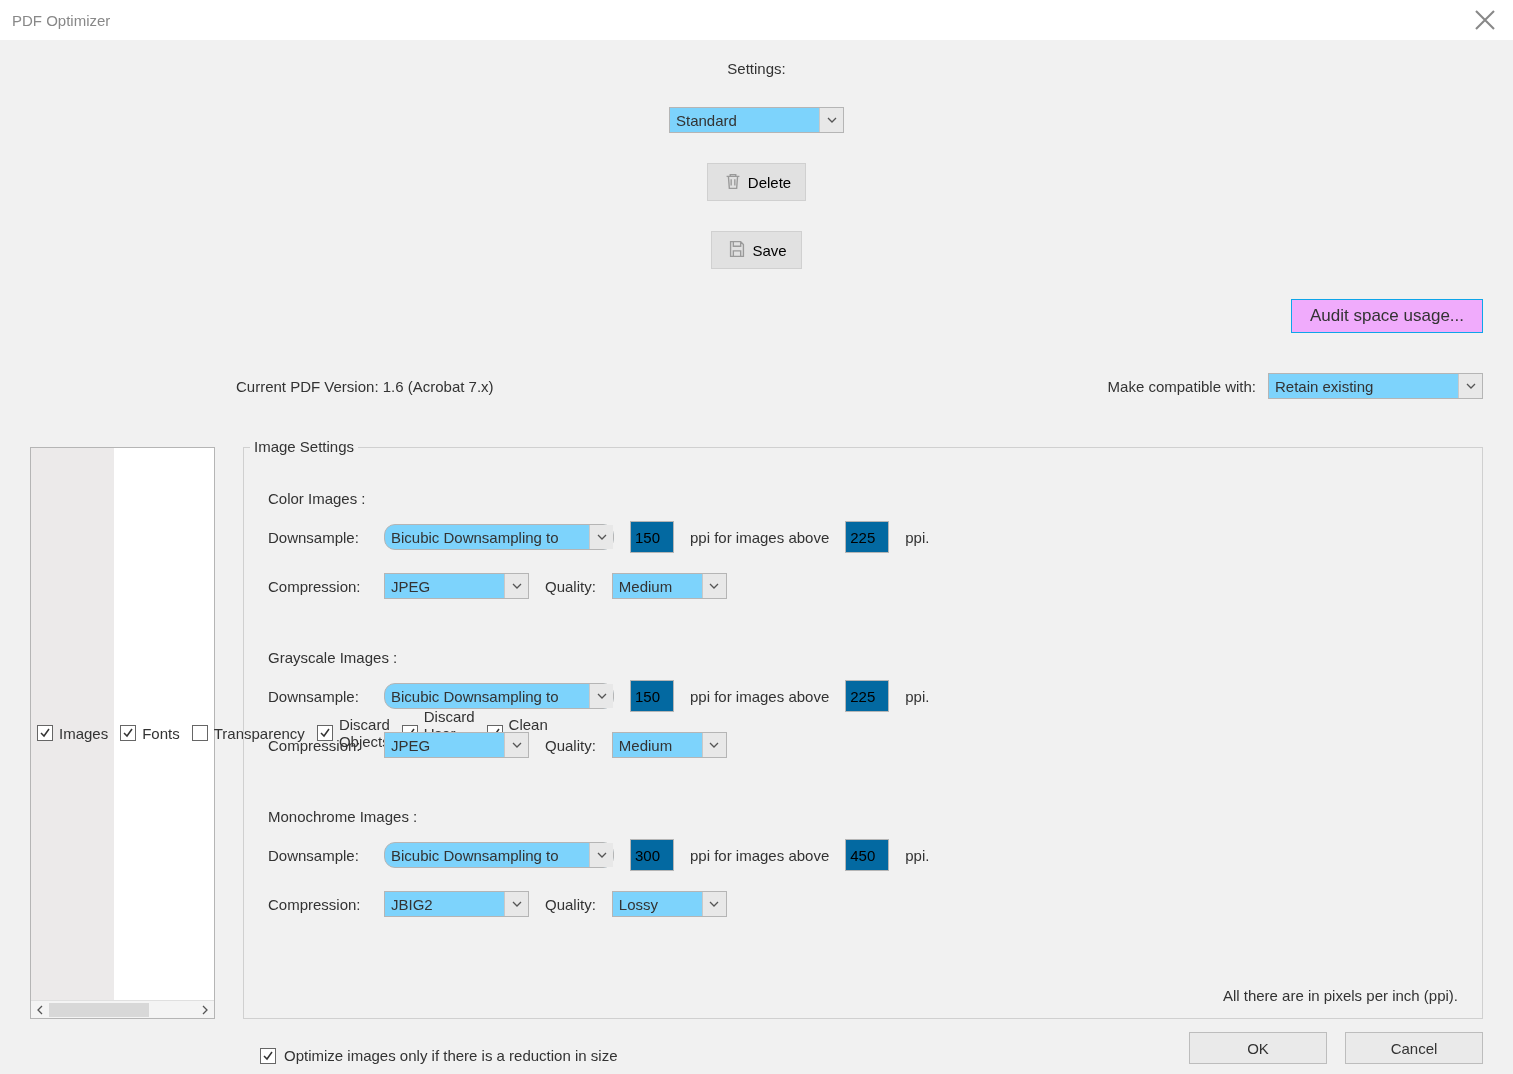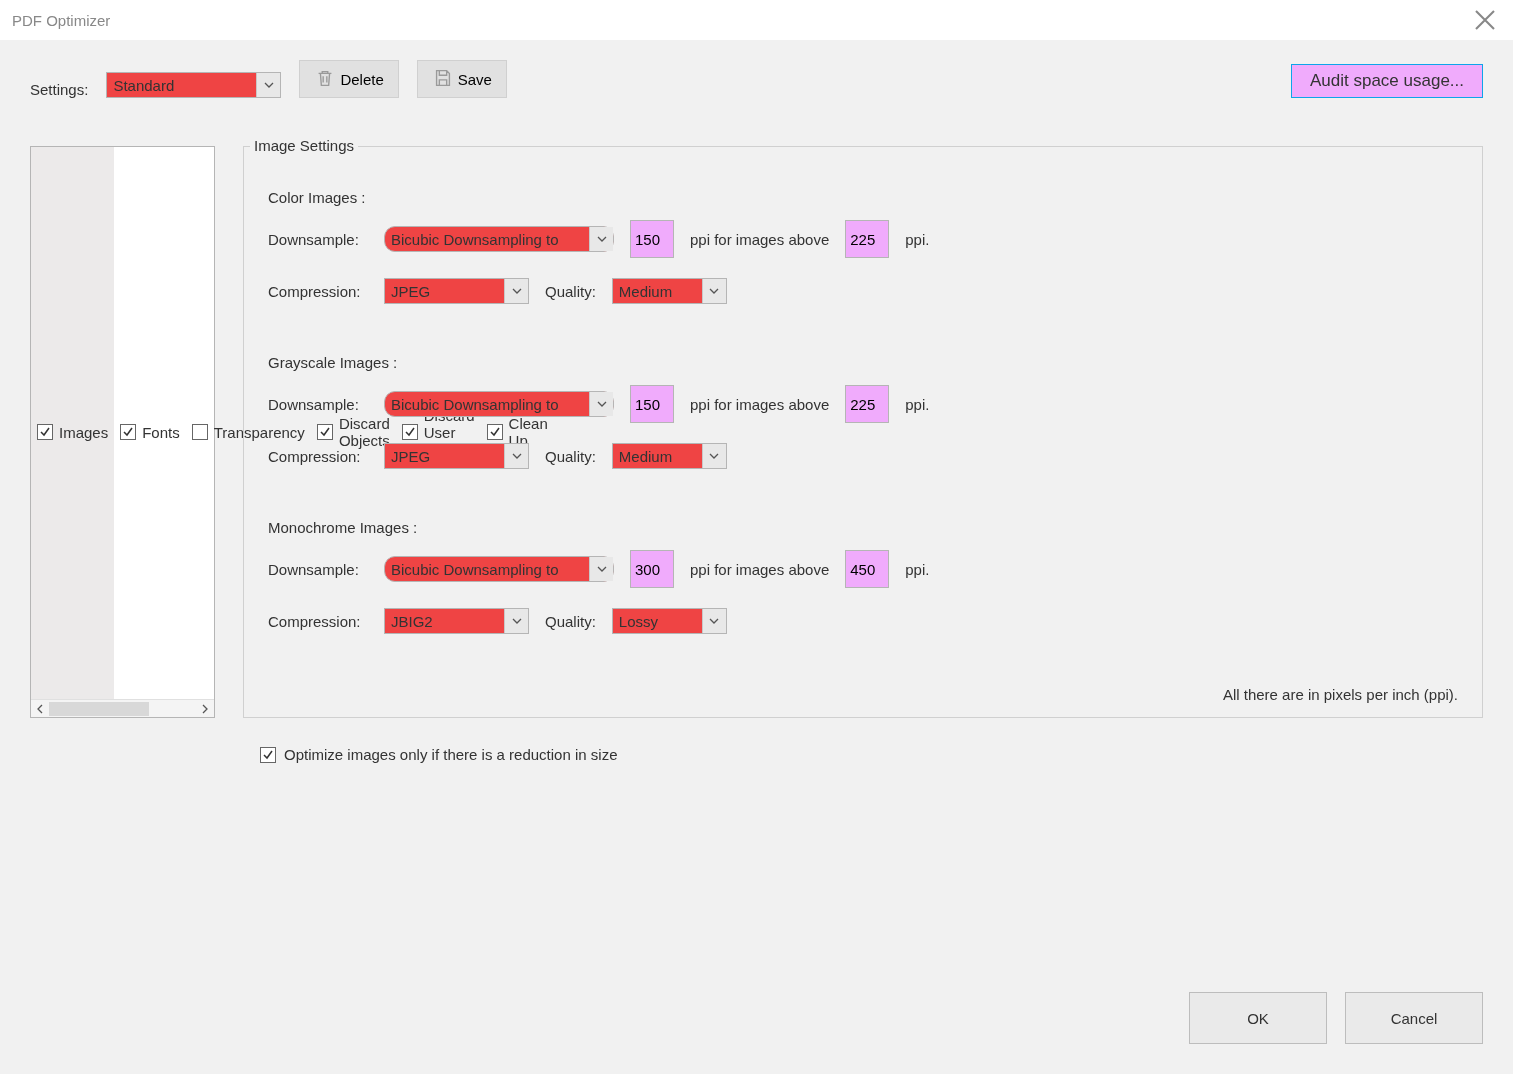--- a/index.html
+++ b/index.html
@@ -34,28 +34,29 @@
     text-align: center;
   }
   .content {
     background: #f1f1f1;
     padding: 20px 30px 30px 30px;
     min-height: 1034px;
     position: relative;
   }
   .top-row {
     display: flex;
-    align-items: flex-end;
-    gap: 18px;
+    align-items: center;
+    gap: 30px;
+    flex-direction: column;
   }
   .label { color: #333; }
   .select {
     display: inline-flex;
     align-items: center;
-    background: #ef4444;
+    background: #7dd3fc;
     border: 1px solid #b5b5b5;
     height: 26px;
     position: relative;
     padding: 0 28px 0 6px;
     font-size: 15px;
     color: #333;
     cursor: pointer;
   }
   .select .caret-box {
     position: absolute;
@@ -175,23 +176,23 @@
   }
   .row {
     display: flex;
     align-items: center;
     gap: 16px;
     margin-bottom: 20px;
   }
   .row .lbl { width: 100px; }
   .txtinput {
     width: 44px;
-    height: 38px;
+    height: 32px;
     border: 1px solid #b5b5b5;
-    background: #f0abfc;
+    background: #0369a1;
     padding: 0 4px;
     font-size: 15px;
     font-family: inherit;
   }
   .units-note {
     position: absolute;
     right: 24px;
     bottom: 14px;
     font-size: 15px;
   }
@@ -204,21 +205,21 @@
   }
   .footer-btns {
     position: absolute;
     right: 30px;
     bottom: 30px;
     display: flex;
     gap: 18px;
   }
   .footer-btn {
     width: 138px;
-    height: 52px;
+    height: 32px;
     background: #eaeaea;
     border: 1px solid #bdbdbd;
     display: flex;
     align-items: center;
     justify-content: center;
     font-size: 15px;
     cursor: pointer;
   }
   .sel-w1 { width: 175px; }
   .sel-w2 { width: 215px; }
@@ -264,20 +265,32 @@
             <path d="M5 4h11l3 3v13H5z M8 4v5h8V4 M8 20v-6h8v6" stroke-width="1.5"></path>
           </svg>
       </span>
       <span>Save</span>
     </div>
     <div class="btn-right">
       <span>Audit space usage...</span>
     </div>
   </div>
 
+  <div class="info-row">
+    <span>Current PDF Version: 1.6 (Acrobat 7.x)</span>
+    <span class="compat-lbl">Make compatible with:</span>
+    <div class="select sel-w2">
+      <span>Retain existing</span>
+      <span class="caret-box">
+        <svg viewBox="0 0 10 10">
+            <path d="M1 3 L5 7 L9 3" stroke="#555" stroke-width="1.3" fill="none"></path>
+          </svg>
+      </span>
+    </div>
+  </div>
 
   <div class="main-area">
 
     <div class="sidebar">
       <div class="side-item selected">
         <span class="chkbox">
             <svg viewBox="0 0 12 12">
               <path d="M2 6 L5 9 L10 2" stroke="#333" stroke-width="1.5" fill="none"></path>
             </svg>
           </span>

